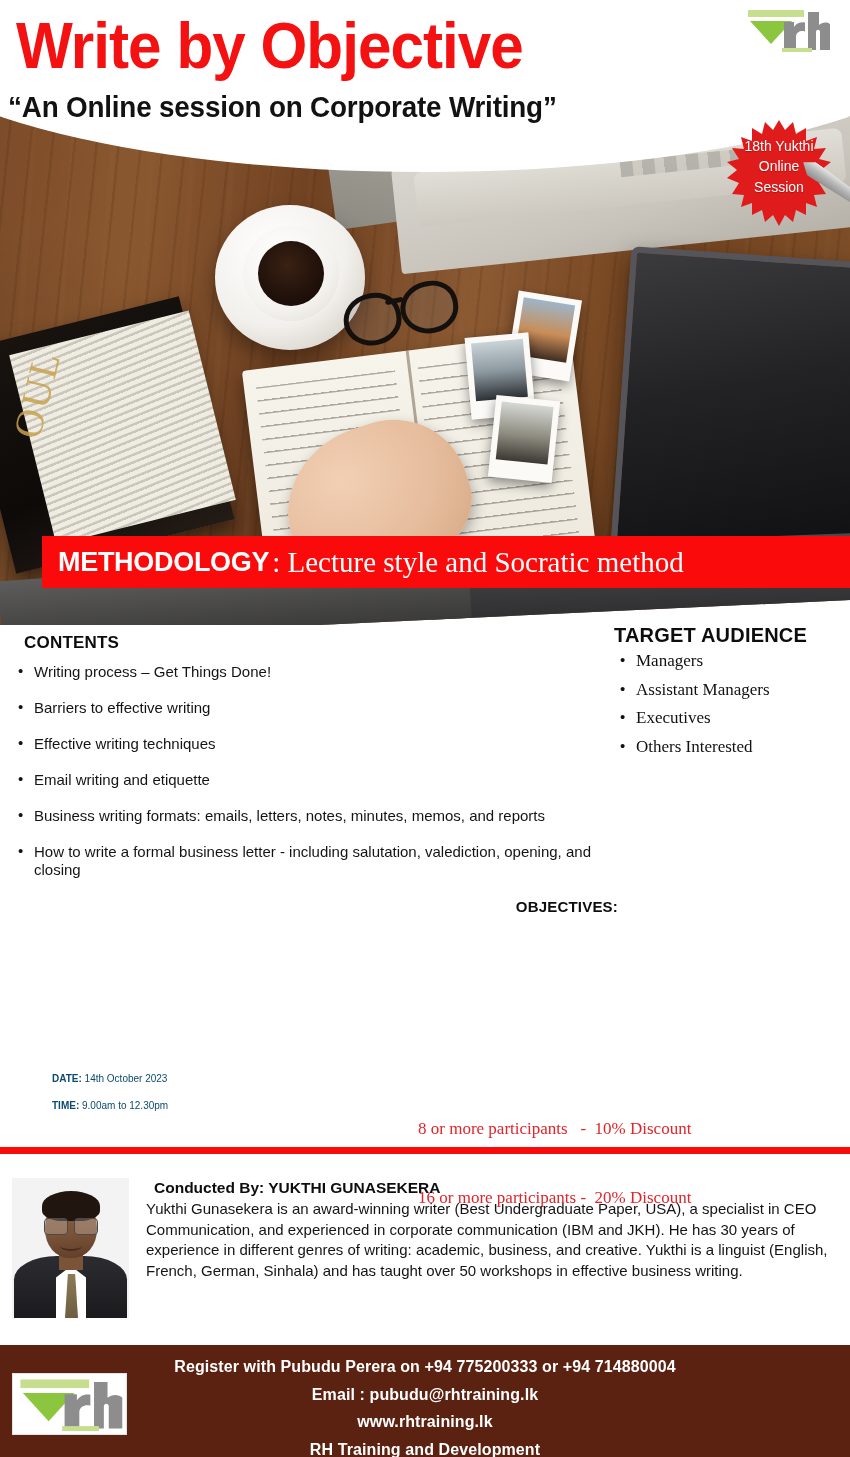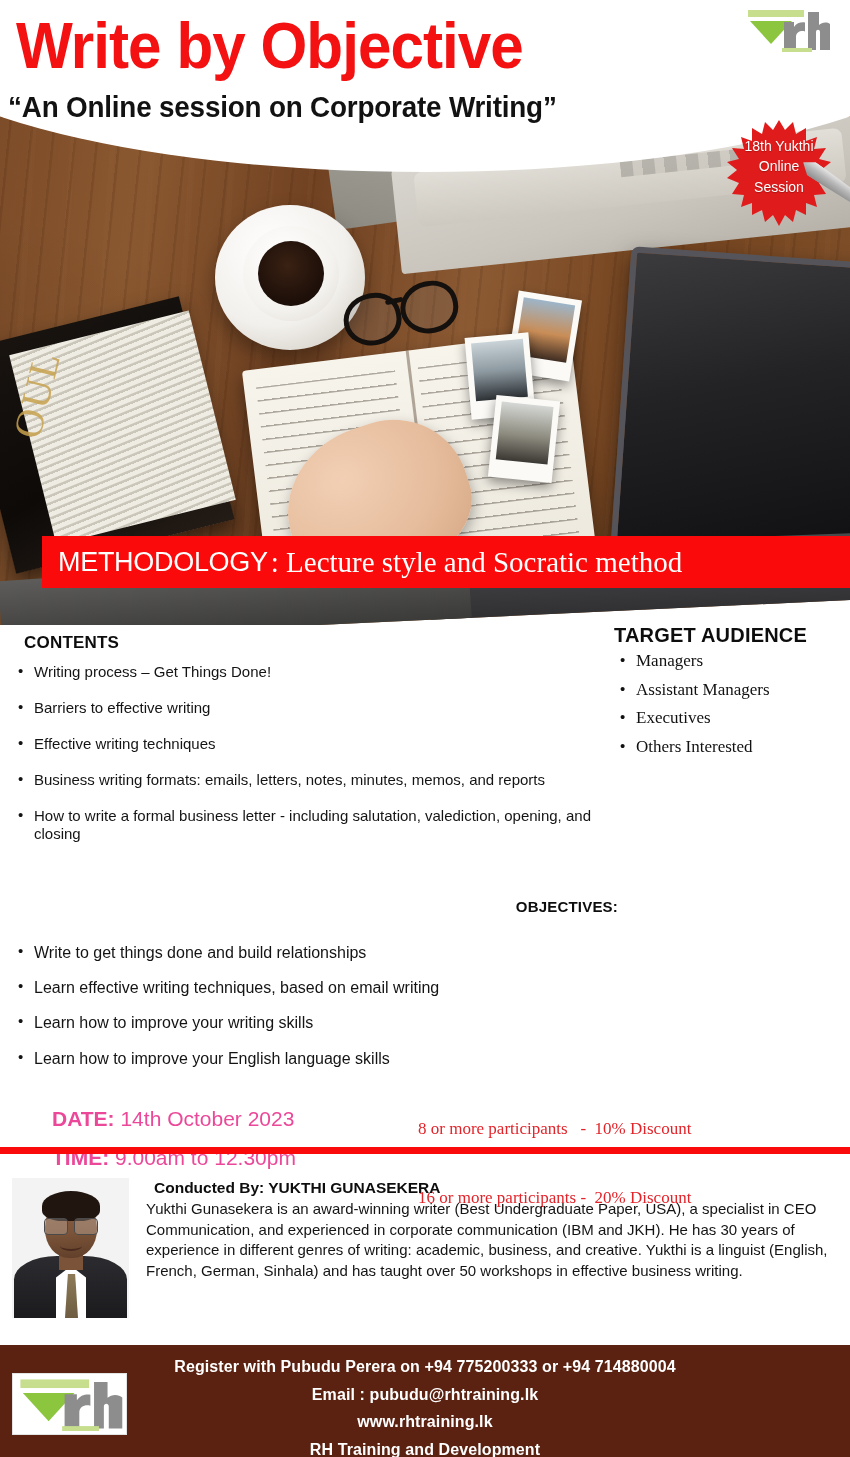--- a/index.html
+++ b/index.html
@@ -319,21 +319,21 @@
     width: 808px; height: 52px;
     background: #fa0a0a;
     display: flex;
     align-items: center;
     padding-left: 16px;
     box-sizing: border-box;
   }
   .method-label {
     color: #ffffff;
     font-size: 27px;
-    font-weight: normal;
+    font-weight: bold;
     letter-spacing: -0.3px;
   }
   .method-rest {
     color: #ffffff;
     font-family: "Liberation Serif", serif;
     font-size: 29px;
     margin-left: 3px;
   }
 
   
@@ -406,23 +406,23 @@
     color: #0d0d0d;
     margin: 0 0 28px 6px;
     letter-spacing: 0.2px;
     text-align: right;
   }
   .objectives .bullets li { margin-bottom: 16px; font-size: 16px; }
 
   
   .datetime {
     position: absolute;
-    left: 52px; top: 1107px;
-    color: #ec4899;
-    font-size: 21px;
+    left: 52px; top: 1073px;
+    color: #0c4a6e;
+    font-size: 10px;
     line-height: 1.1;
   }
   .dt-row { margin-bottom: 16px; }
   .dt-label { font-weight: bold; }
   .discount {
     position: absolute;
     left: 418px; top: 1072px;
     color: #e2242a;
     font-family: "Liberation Serif", serif;
     font-size: 17px;
@@ -645,43 +645,38 @@
     <span class="method-label">METHODOLOGY</span>
     <span class="method-rest">: Lecture style and Socratic method</span>
   </div>
 
   <div class="contents">
     <div class="sec-head">CONTENTS</div>
     <ul class="bullets">
       <li>Writing process – Get Things Done!</li>
       <li>Barriers to effective writing</li>
       <li>Effective writing techniques</li>
+      <li>Email writing and etiquette</li>
       <li>Business writing formats: emails, letters, notes, minutes, memos, and reports</li>
       <li>How to write a formal business letter - including salutation, valediction, opening, and closing</li>
     </ul>
   </div>
 
   <div class="audience">
     <div class="aud-head">TARGET AUDIENCE</div>
     <ul class="aud-list">
       <li>Managers</li>
       <li>Assistant Managers</li>
       <li>Executives</li>
       <li>Others Interested</li>
     </ul>
   </div>
 
   <div class="objectives">
     <div class="obj-head">OBJECTIVES:</div>
-    <ul class="bullets">
-      <li>Write to get things done and build relationships</li>
-      <li>Learn effective writing techniques, based on email writing</li>
-      <li>Learn how to improve your writing skills</li>
-      <li>Learn how to improve your English language skills</li>
-    </ul>
   </div>
 
   <div class="datetime">
     <div class="dt-row">
       <span class="dt-label">DATE:</span><span> 14th October 2023</span>
     </div>
     <div class="dt-row">
       <span class="dt-label">TIME:</span><span> 9.00am to 12.30pm</span>
     </div>
   </div>

